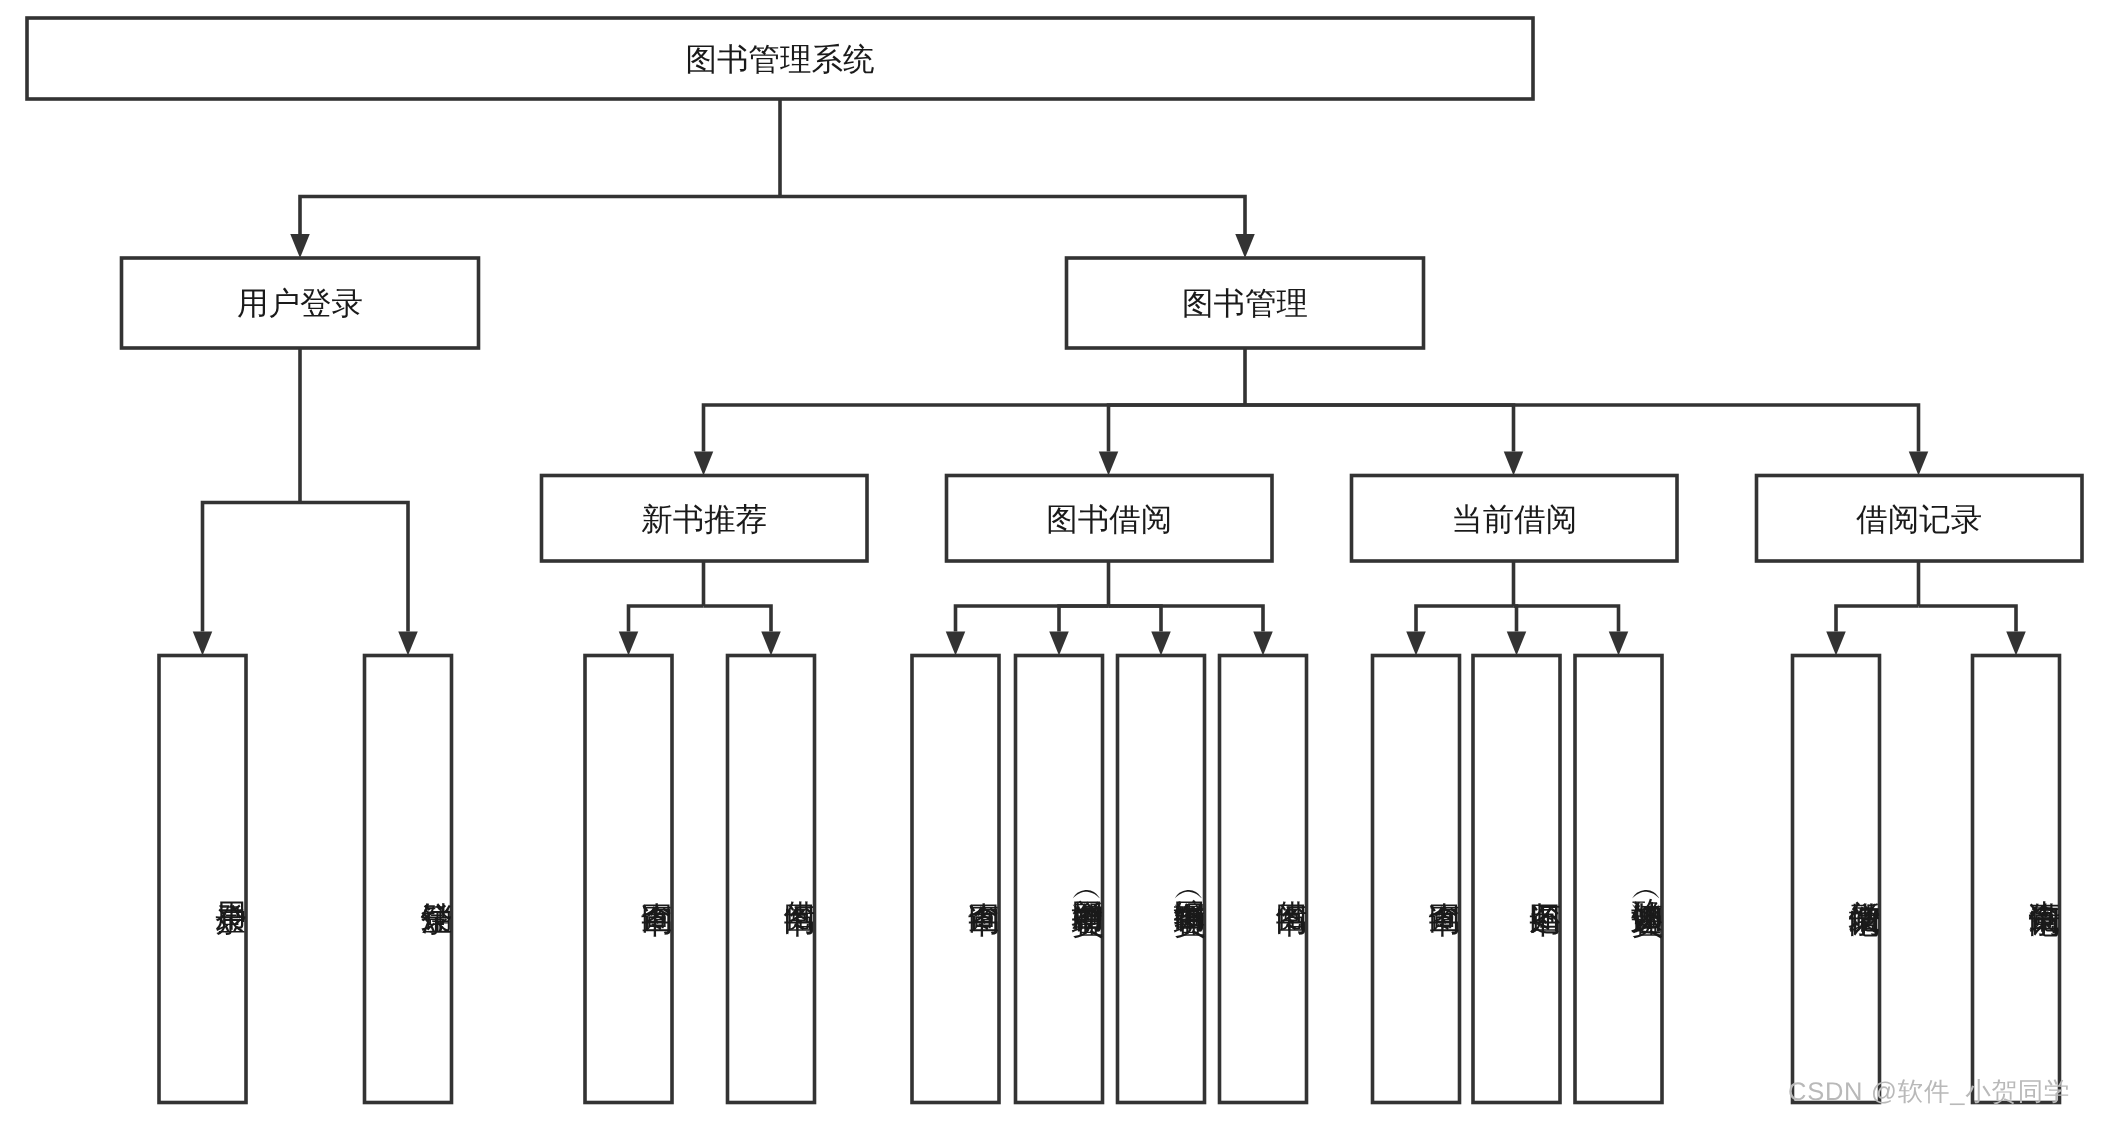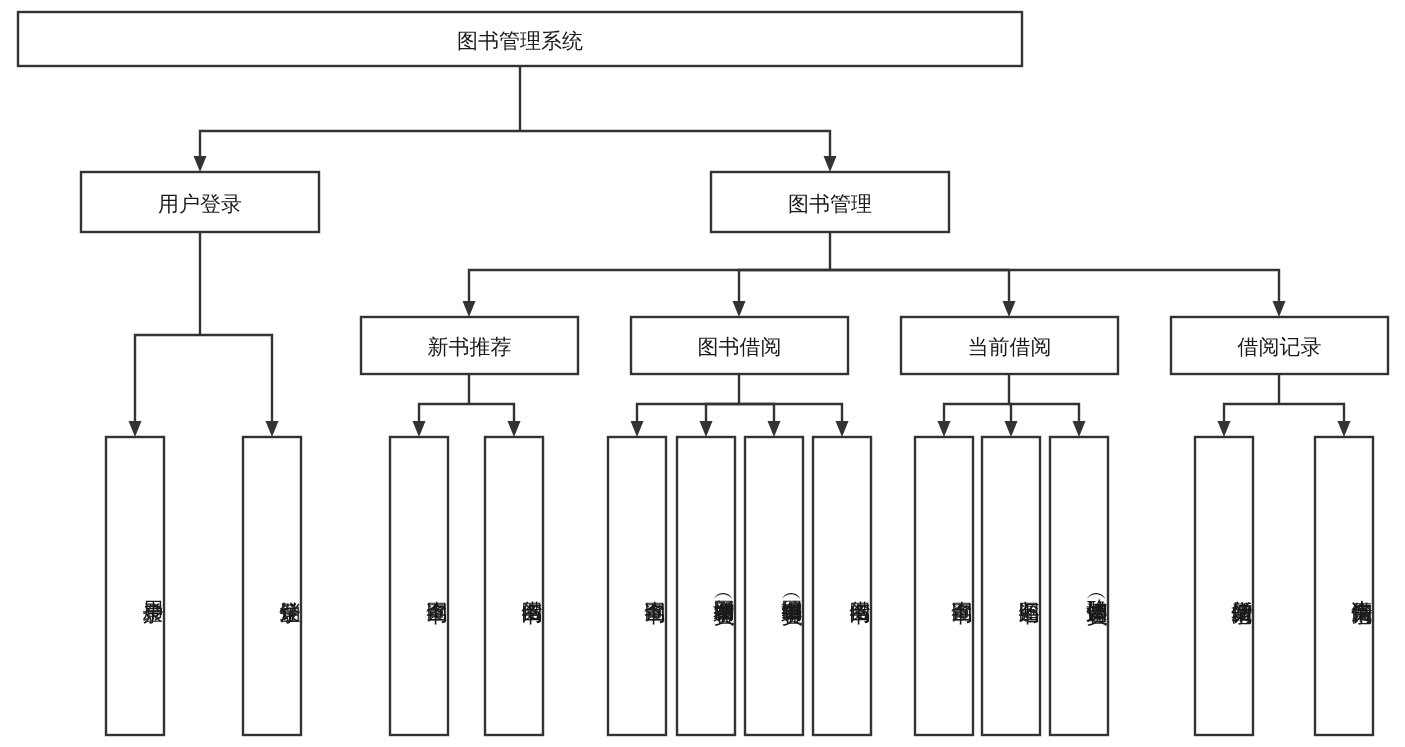--- a/index.html
+++ b/index.html
@@ -169,14 +169,15 @@
       <div class="node-label-v" style="left: 677px; top: 443px; width: 58px; height: 286px;">新增图书（管理员）</div>
       <div class="node-label-v" style="left: 745px; top: 443px; width: 58px; height: 286px;">编辑图书（管理员）</div>
       <div class="node-label-v" style="left: 813px; top: 443px; width: 58px; height: 286px;">借阅图书</div>
       <div class="node-label-v" style="left: 915px; top: 443px; width: 58px; height: 286px;">查询图书</div>
       <div class="node-label-v" style="left: 982px; top: 443px; width: 58px; height: 286px;">归还图书</div>
       <div class="node-label-v" style="left: 1050px; top: 443px; width: 58px; height: 286px;">确认归还（管理员）</div>
       <div class="node-label-v" style="left: 1195px; top: 443px; width: 58px; height: 286px;">新增借阅记录</div>
       <div class="node-label-v" style="left: 1315px; top: 443px; width: 58px; height: 286px;">查询借阅记录</div>
     </div>
 
+  <div class="watermark" style="left: 1192px; top: 716px;">CSDN @软件_小贺同学</div>
 
 </div>
 
 </body></html>

